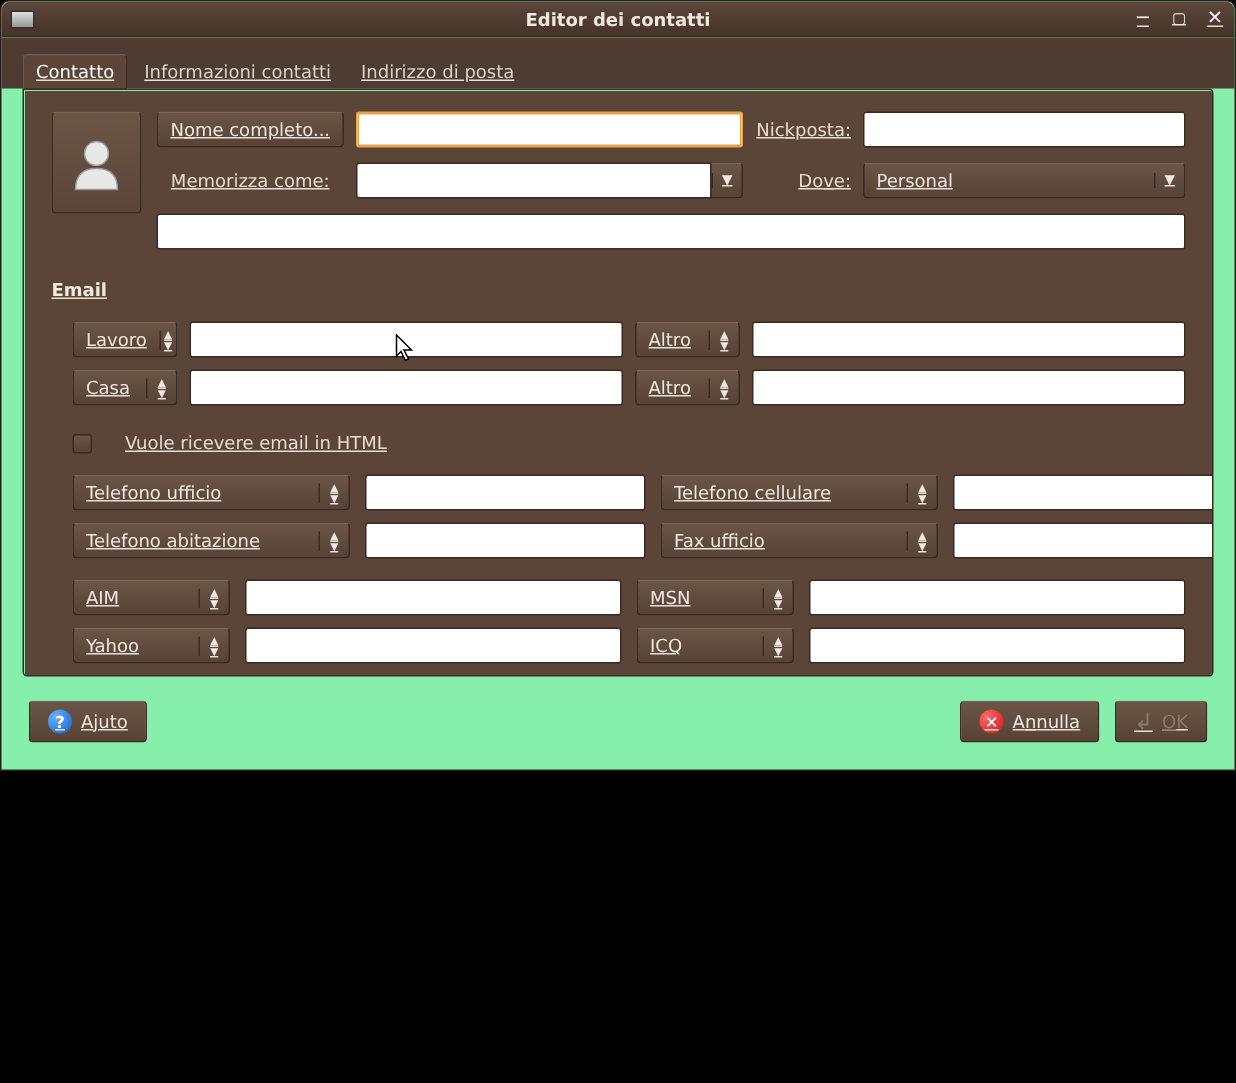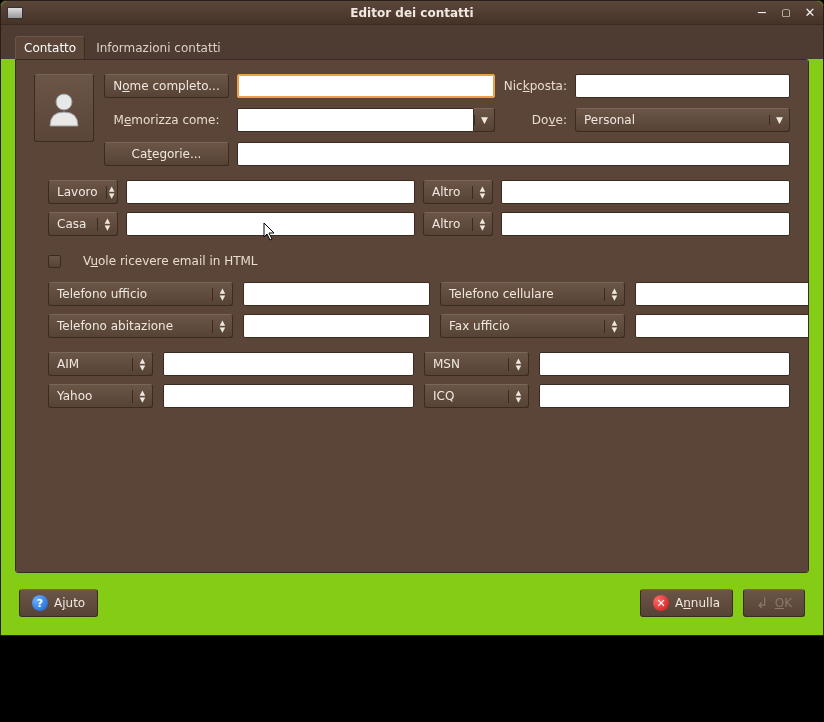--- a/index.html
+++ b/index.html
@@ -7,26 +7,27 @@
     background: #000;
     font-family: "DejaVu Sans", "Liberation Sans", sans-serif;
     font-size: 12px;
     color: #e8e0d8;
     width: 824px;
     height: 722px;
     overflow: hidden;
   }
   .window {
     width: 824px;
-    height: 636px;
-    background: #84cc16;
+    height: 514px;
+    background: #86efac;
     border: 1px solid #2a1f18;
     border-radius: 6px 6px 0 0;
     display: flex;
     flex-direction: column;
+    text-decoration: underline;
   }
   .titlebar {
     height: 24px;
     background: linear-gradient(to bottom, #5b463a 0%, #463328 100%);
     border-bottom: 1px solid #3a2a20;
     border-radius: 6px 6px 0 0;
     display: flex;
     align-items: center;
     padding: 0 6px;
     position: relative;
@@ -239,20 +240,21 @@
     <div class="titlebar-controls">
       <div class="tbtn">─</div>
       <div class="tbtn" style="font-size:10px">▢</div>
       <div class="tbtn">✕</div>
     </div>
   </div>
 
   <div class="tabbar">
     <div class="tab active">Contatto</div>
     <div class="tab">Informazioni contatti</div>
+    <div class="tab">Indirizzo di posta</div>
   </div>
 
   <div class="panel" style="position:relative;">
 
     <div class="cursor">
       <svg viewBox="0 0 14 20">
           <path d="M1 1 L1 15 L4 12 L7 18 L9 17 L6 11 L11 11 Z" fill="#fff" stroke="#000" stroke-width="1"></path>
         </svg>
     </div>
 
@@ -286,30 +288,26 @@
           </div>
           <label class="static right" style="width:64px">
             <span>Do</span><span class="u">v</span><span>e:</span>
           </label>
           <div class="select" style="width:215px">
             <div class="val">Personal</div>
             <div class="arrow">▼</div>
           </div>
         </div>
         <div class="row toprow">
-          <div class="btn wide">
-            <span>Ca</span>
-              <span class="u">t</span>
-              <span>egorie...</span>
-          </div>
           <input class="input" style="flex: 1 1 0%;" value="">
         </div>
       </div>
     </div>
 
+    <div class="section-title">Email</div>
     <div class="grid2" style="padding-left:14px">
       <div class="select spin">
           <div class="val">Lavoro</div>
           <div class="arrow">
             <span>▲</span>
             <span>▼</span>
           </div>
         </div>
       <input class="input" value="" style="">
       <div class="select spin">

